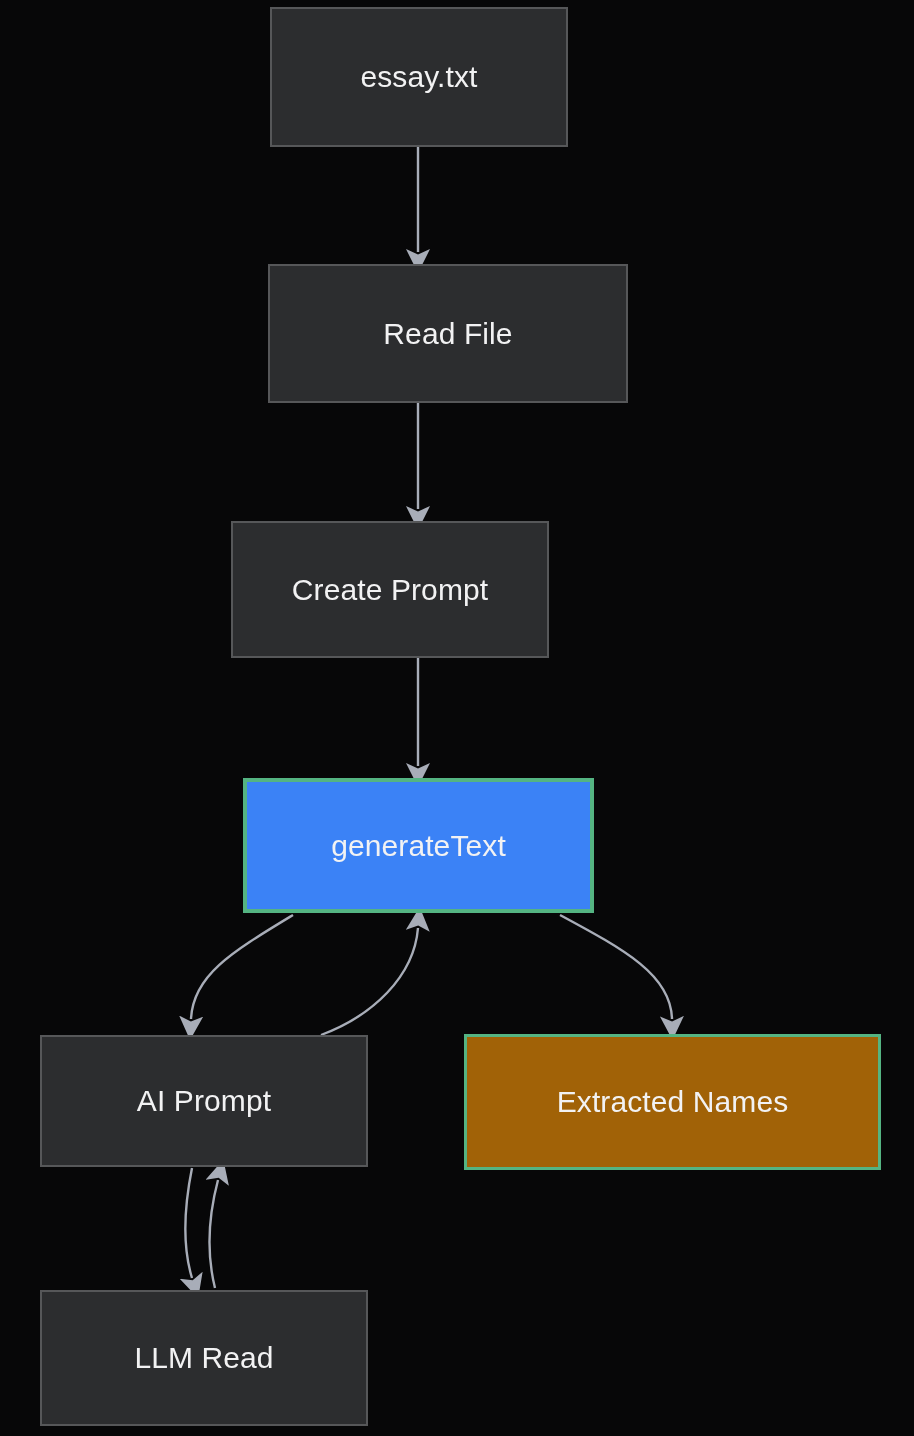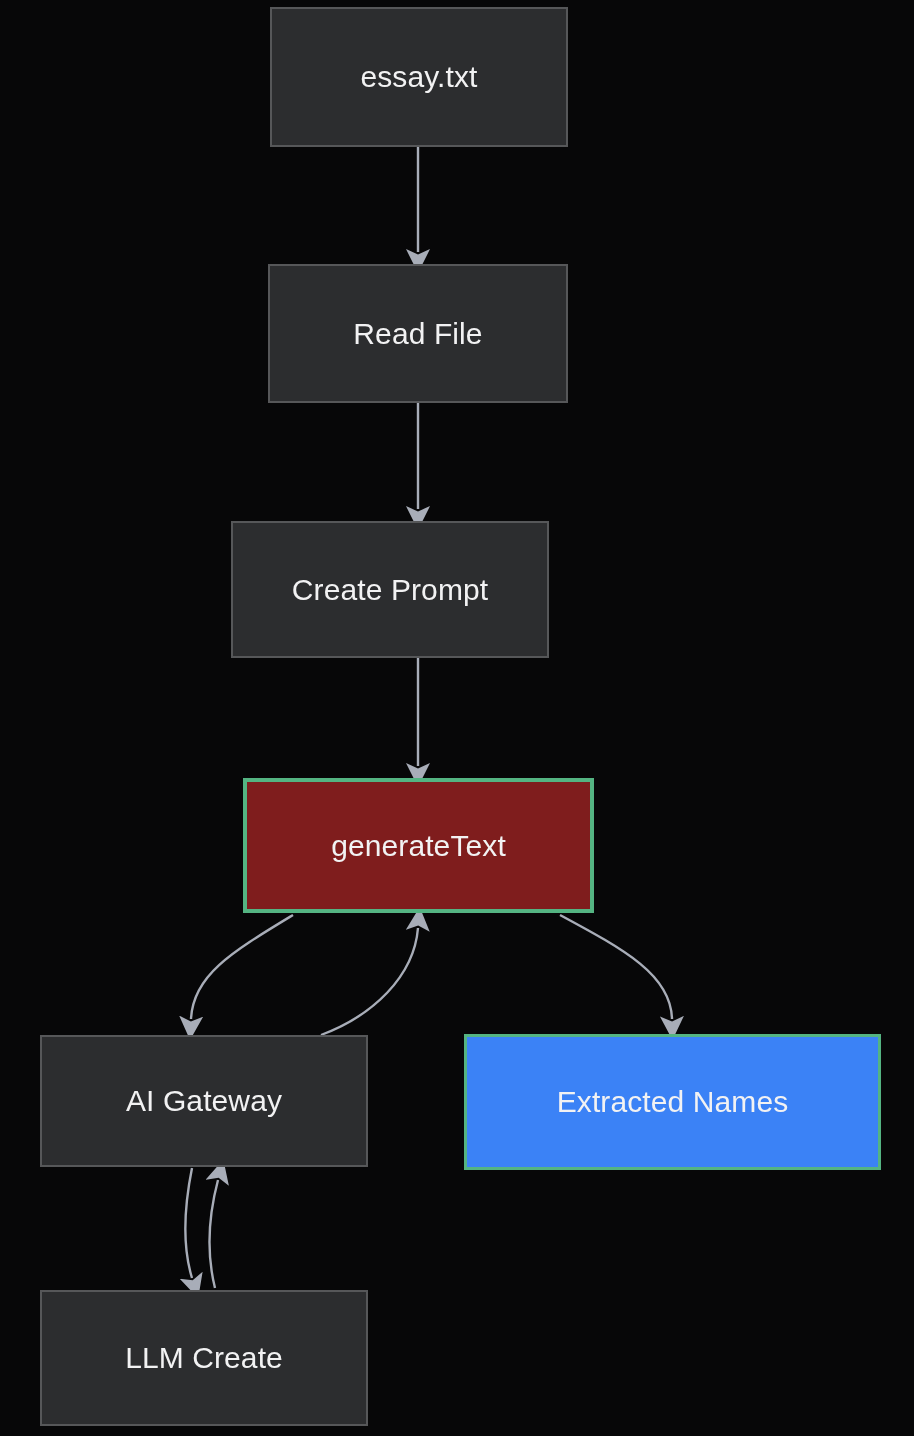--- a/index.html
+++ b/index.html
@@ -79,33 +79,33 @@
         <path d="M 560 915 C 625 950 671 975 672 1019"></path>
         <path d="M 192 1168 C 182 1218 184 1252 192 1278"></path>
         <path d="M 215 1288 C 206 1252 208 1218 218 1180"></path>
       </g>
   </svg>
 
   <div id="nodes-group">
       <div class="node default" style="left: 270px; top: 7px; width: 298px; height: 140px; border-color: rgb(86, 87, 89); background: rgb(44, 45, 47);">
         <span class="node-label" style="color: rgb(242, 242, 243);">essay.txt</span>
       </div>
-      <div class="node default" style="left: 268px; top: 264px; width: 300px; height: 139px; border-color: rgb(86, 87, 89); background: rgb(44, 45, 47);">
+      <div class="node default" style="left: 268px; top: 264px; width: 360px; height: 139px; border-color: rgb(86, 87, 89); background: rgb(44, 45, 47);">
         <span class="node-label" style="color: rgb(242, 242, 243);">Read File</span>
       </div>
       <div class="node default" style="left: 231px; top: 521px; width: 318px; height: 137px; border-color: rgb(86, 87, 89); background: rgb(44, 45, 47);">
         <span class="node-label" style="color: rgb(242, 242, 243);">Create Prompt</span>
       </div>
-      <div class="node highlight-thick" style="left: 243px; top: 778px; width: 351px; height: 135px; border-color: rgb(84, 180, 130); background: #7f1d1d; justify-content: center;">
+      <div class="node highlight-thick" style="left: 243px; top: 778px; width: 351px; height: 135px; border-color: rgb(84, 180, 130); background: #3b82f6; justify-content: center;">
         <span class="node-label" style="color: rgb(242, 242, 243);">generateText</span>
       </div>
       <div class="node default" style="left: 40px; top: 1035px; width: 328px; height: 132px; border-color: rgb(86, 87, 89); background: rgb(44, 45, 47);">
-        <span class="node-label" style="color: rgb(242, 242, 243);">AI Gateway</span>
+        <span class="node-label" style="color: rgb(242, 242, 243);">AI Prompt</span>
       </div>
-      <div class="node highlight-thin" style="left: 464px; top: 1034px; width: 417px; height: 136px; border-color: rgb(84, 180, 130); background: #3b82f6;">
+      <div class="node highlight-thin" style="left: 464px; top: 1034px; width: 417px; height: 136px; border-color: rgb(84, 180, 130); background: #a16207;">
         <span class="node-label" style="color: rgb(242, 242, 243);">Extracted Names</span>
       </div>
       <div class="node default" style="left: 40px; top: 1290px; width: 328px; height: 136px; border-color: rgb(86, 87, 89); background: rgb(44, 45, 47);">
-        <span class="node-label" style="color: rgb(242, 242, 243);">LLM Create</span>
+        <span class="node-label" style="color: rgb(242, 242, 243);">LLM Read</span>
       </div>
     </div>
 
 </div>
 
 </body></html>

